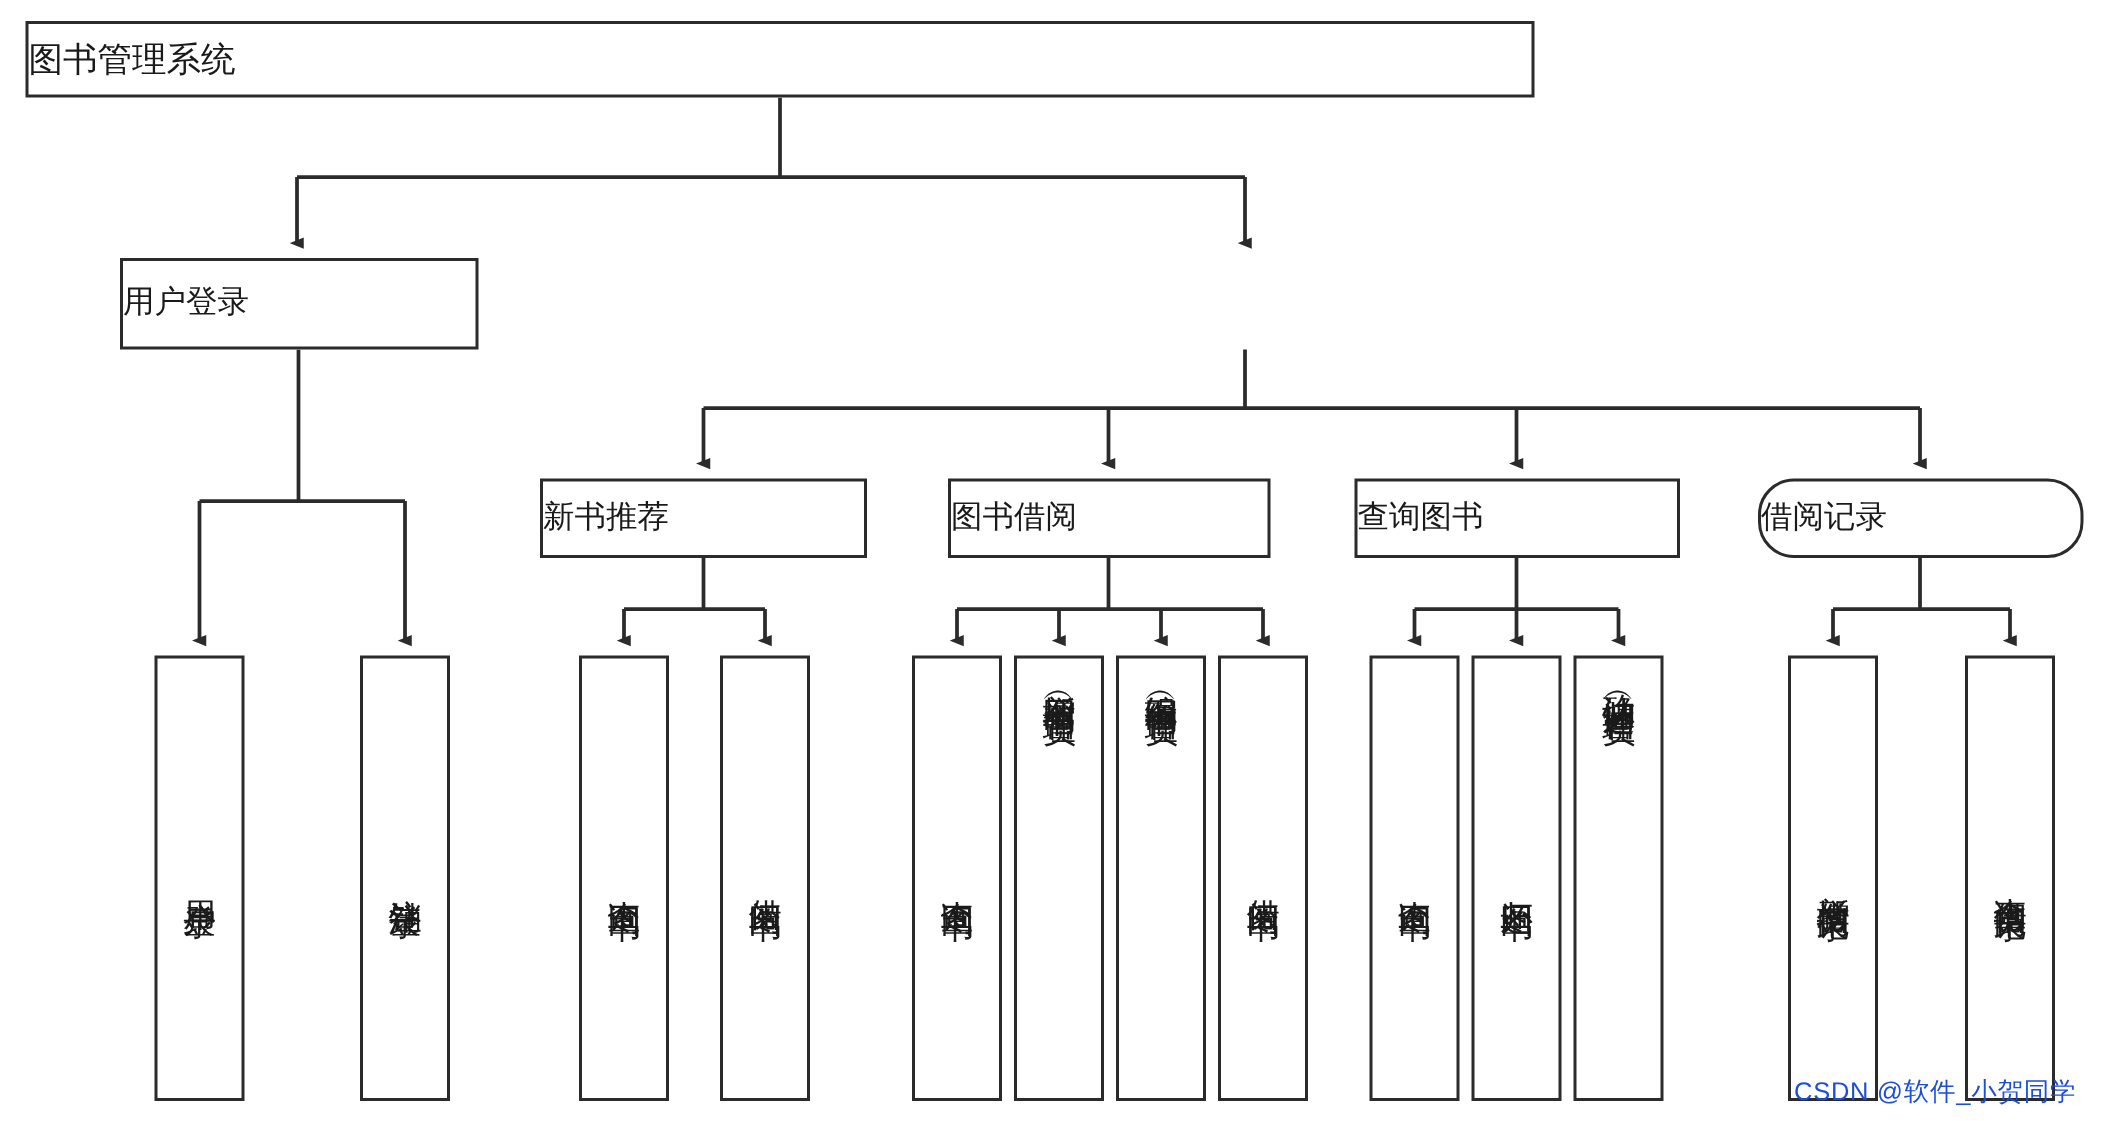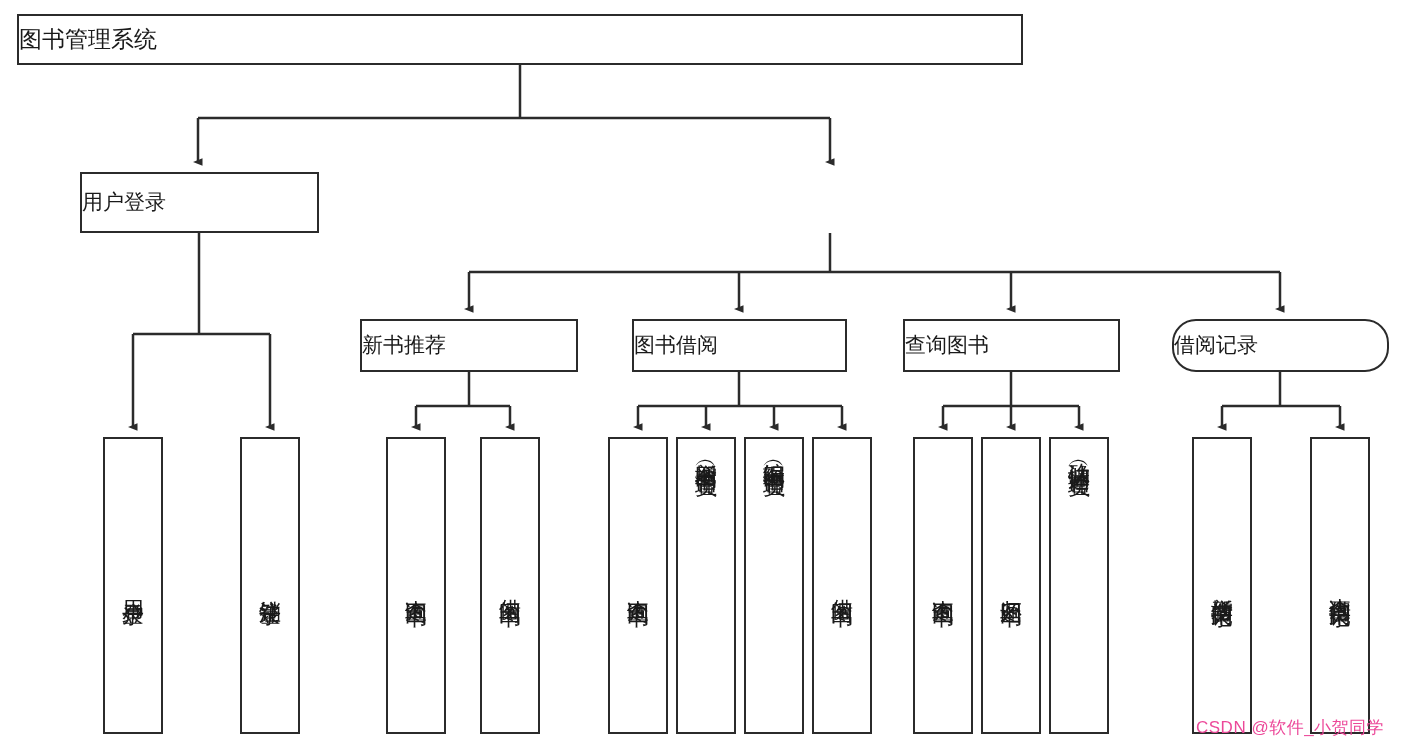--- a/index.html
+++ b/index.html
@@ -63,21 +63,21 @@
     white-space: normal;
     height: auto;
   }
   .node.leaf.centered {
     align-items: center;
     padding-top: 0;
   }
   .watermark {
     position: absolute;
     font-size: 17px;
-    color: #ec4899;
+    color: #1d4ed8;
     white-space: nowrap;
     letter-spacing: 0.5px;
   }
 </style>
 </head>
 <body>
 
 <div id="canvas">
 
   <svg class="connectors" viewBox="0 0 1405 747" xmlns="http://www.w3.org/2000/svg">

